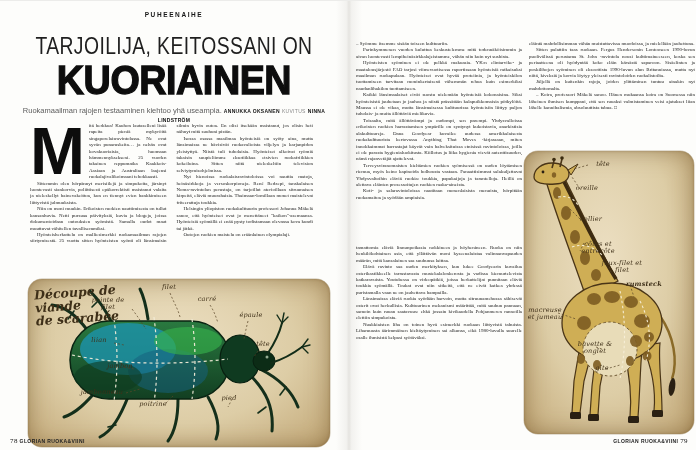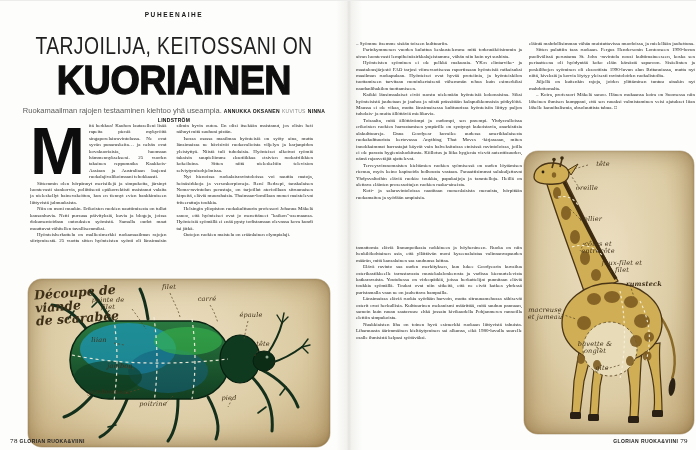--- a/index.html
+++ b/index.html
@@ -69,21 +69,21 @@
   .cut-label { position:absolute; font-size:6.5px; line-height:7px; text-align:center; letter-spacing:.2px; }
 
   
   .bl-0 { left:58px;  top:18px; width:44px; }
   .bl-1 { left:126px; top:5px;  width:30px; }
   .bl-2 { left:164px; top:17px; width:30px; }
   .bl-3 { left:206px; top:33px; width:34px; }
   .bl-4 { left:222px; top:62px; width:26px; }
   .bl-5 { left:56px;  top:58px; width:30px; }
   .bl-6 { left:76px;  top:84px; width:32px; }
-  .bl-7 { left:52px;  top:110px; width:44px;margin-left:8px; }
+  .bl-7 { left:52px;  top:110px; width:44px; }
   .bl-8 { left:108px; top:122px; width:34px; }
   .bl-9 { left:188px; top:116px; width:26px; }
 
   
   .gl-0 { left:66px;  top:10px;  width:26px; }
   .gl-1 { left:48px;  top:34px;  width:30px; }
   .gl-2 { left:52px;  top:65px;  width:30px; }
   .gl-3 { left:50px;  top:90px;  width:48px; }
   .gl-4 { left:74px;  top:109px; width:48px; }
   .gl-5 { left:100px; top:130px; width:40px;font-weight:bold; }

